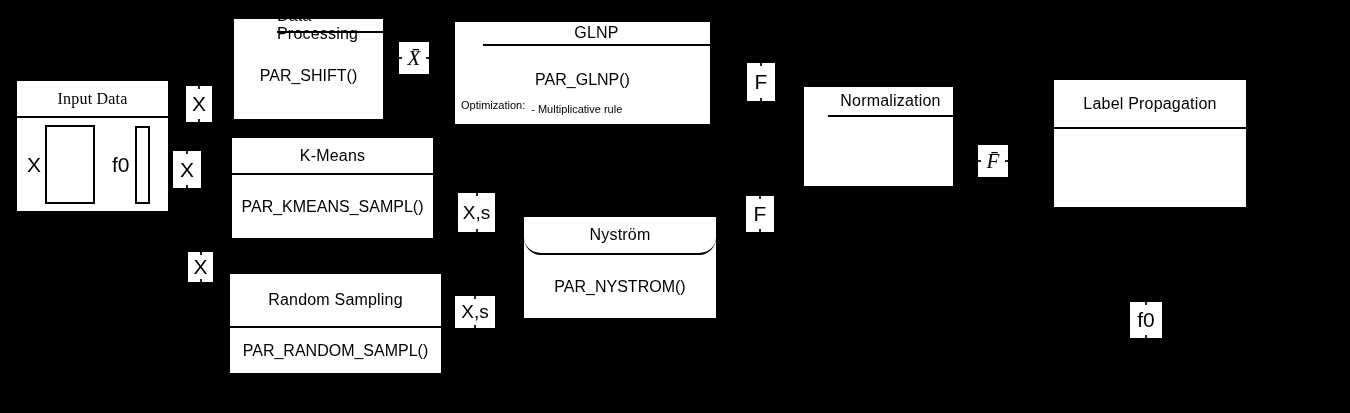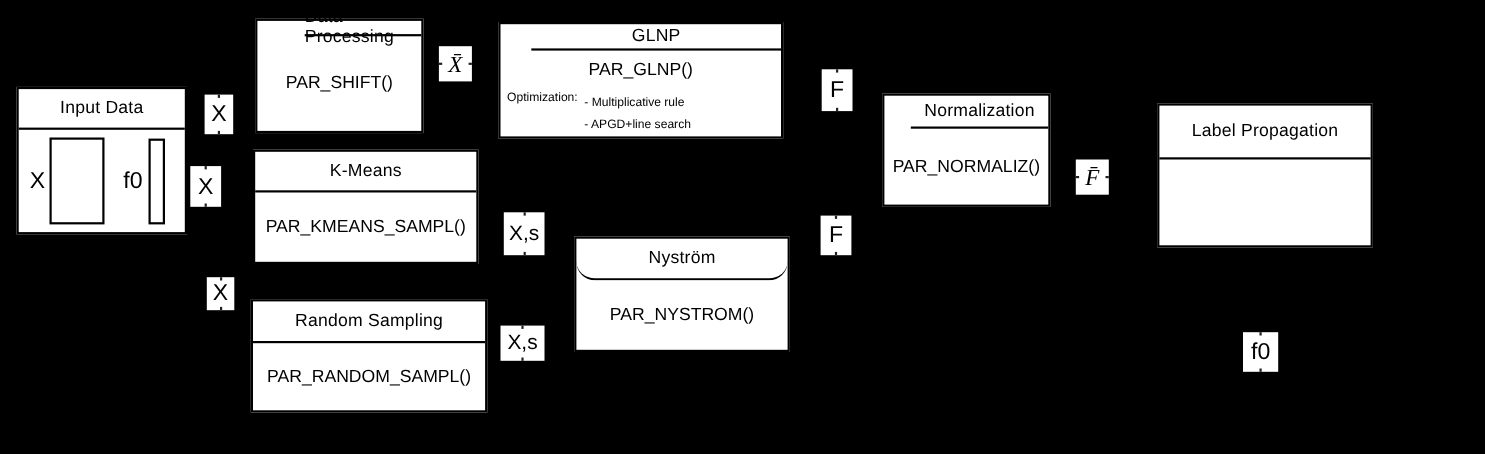--- a/index.html
+++ b/index.html
@@ -18,44 +18,44 @@
     display: flex; align-items: center; justify-content: center;
     font-size: 16px; flex: none; letter-spacing: 0.2px;
   }
   .nb {
     flex: 1; display: flex; flex-direction: column;
     align-items: center; justify-content: center;
   }
   .fn { font-size: 16px; white-space: nowrap; }
   
   .nb-opt { justify-content: flex-start; padding-top: 9px; align-items: center; }
-  .nb-opt .fn { margin-bottom: 10px; }
+  .nb-opt .fn { margin-bottom: 10px; margin-top: 16px; }
   .opts {
     display: flex; flex-direction: row; align-items: flex-start;
     align-self: stretch; padding-left: 6px; font-size: 11px;
   }
   .opt-label { white-space: nowrap; }
   .opt-items { display: flex; flex-direction: column; margin-left: 6px; justify-content: center; }
   .opt-items span { line-height: 20px; white-space: nowrap; }
 
   #n-input { left: 15px;   top: 79px;  width: 155px; height: 134px; }
-  #n-input .nt { height: 37px; }
+  #n-input .nt { height: 37px; font-family: Liberation Serif, serif; }
   #n-dp    { left: 232px;  top: 17px;  width: 153px; height: 104px; }
   #n-dp .nt { height: 14px; margin-left: 43px; }
   #n-glnp  { left: 453px;  top: 20px;  width: 259px; height: 106px; }
   #n-glnp .nt { height: 24px; margin-left: 28px; }
   #n-km    { left: 230px;  top: 136px; width: 205px; height: 104px; }
   #n-km .nt { height: 37px; }
   #n-rs    { left: 228px;  top: 272px; width: 215px; height: 103px; }
-  #n-rs .nt { height: 38px; }
+  #n-rs .nt { height: 54px; }
   #n-ny    { left: 522px;  top: 215px; width: 196px; height: 105px; }
   #n-ny .nt { height: 38px; border-radius: 17px; }
   #n-no    { left: 802px;  top: 85px;  width: 153px; height: 103px; }
   #n-no .nt { height: 30px; margin-left: 24px; }
-  #n-lp    { left: 1052px; top: 94px;  width: 196px; height: 131px; }
+  #n-lp    { left: 1052px; top: 78px;  width: 196px; height: 131px; }
   #n-lp .nt { height: 49px; }
 
   
   .id-body { flex-direction: row; justify-content: flex-start; padding-left: 10px; }
   .id-lab { font-size: 21px; }
   .id-lab.f0 { margin-left: 17px; }
   .mrect { background: #ffffff; border: 2px solid #000000; box-sizing: content-box; }
   .mrect.big   { width: 46px; height: 75px; margin-left: 4px; }
   .mrect.small { width: 11px; height: 74px; margin-left: 5px; }
 
@@ -142,23 +142,20 @@
 
   <div class="node" id="n-ny">
     <div class="nt">Nyström</div>
     <div class="nb">
       <span class="fn">PAR_NYSTROM()</span>
     </div>
   </div>
 
   <div class="node" id="n-no">
     <div class="nt">Normalization</div>
-    <div class="nb">
-      <span class="fn">PAR_NORMALIZ()</span>
-    </div>
   </div>
 
   <div class="node" id="n-lp">
     <div class="nt">Label Propagation</div>
   </div>
 
   <span class="elabel v" id="el-x1">X</span>
   <span class="elabel v" id="el-x2">X</span>
   <span class="elabel v" id="el-x3">X</span>
   <span class="elabel h math" id="el-xbar">X̄</span>

